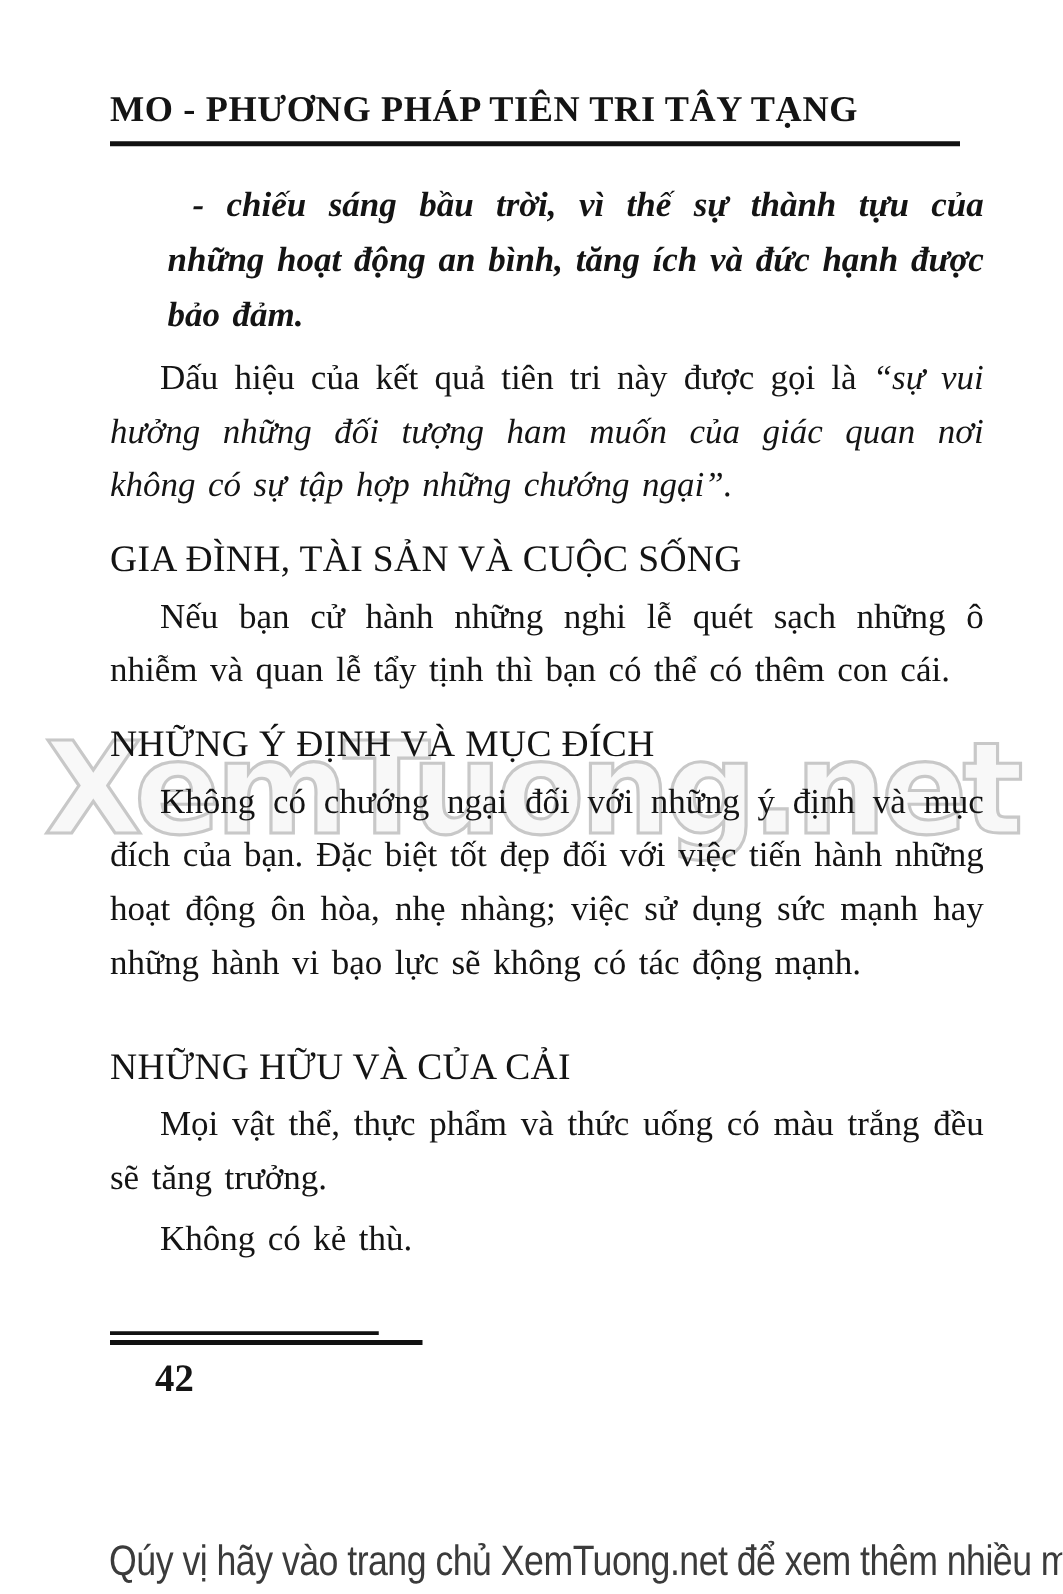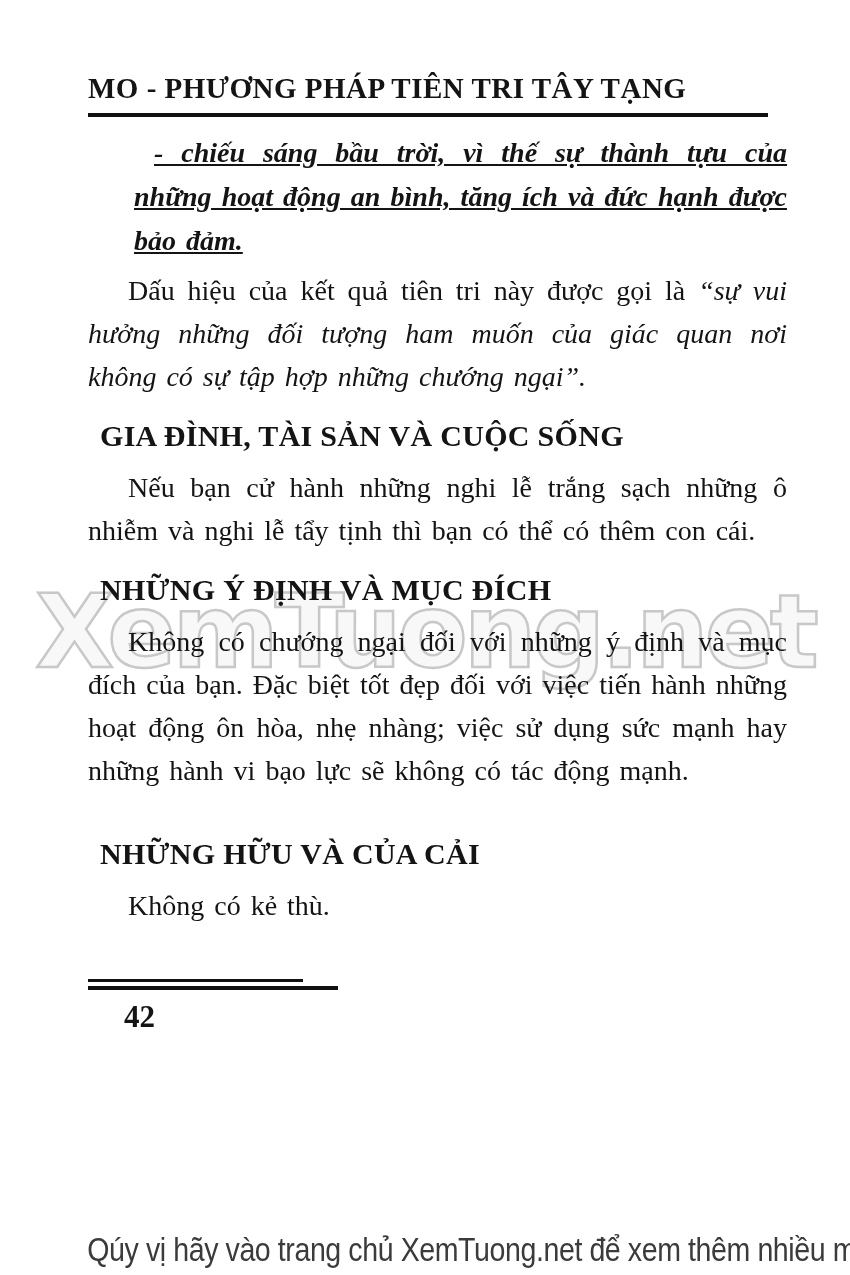--- a/index.html
+++ b/index.html
@@ -24,47 +24,46 @@
     line-height:36px;
     white-space:nowrap;
   }
   .head-rule{
     margin-top:7px;
     height:4px;
     background:#111111;
     width:680px;
   }
   .quote-block{
-    margin-top:14px;
+    margin-top:26px;
     margin-left:46px;
     font-style:italic;
     font-weight:700;
     font-size:28px;
     line-height:44px;
     text-align:justify;
     text-indent:20px;
     word-spacing:3px;
-    text-decoration:underline;
   }
   .body-para{
     margin:0;
     margin-top:6px;
     font-weight:400;
     font-size:28px;
     line-height:43px;
     text-align:justify;
     text-indent:40px;
     word-spacing:3px;
   }
   .body-para .italic{font-style:italic;}
   h2.section-heading{
-    margin:12px;
+    margin:0;
     margin-top:18px;
     font-size:30px;
-    font-weight:700;
+    font-weight:400;
     line-height:36px;
     letter-spacing:0.3px;
     white-space:nowrap;
   }
   h2.mt-big{margin-top:44px;}
   h2.mt-med{margin-top:20px;}
   .footer-rules{margin-top:52px;}
   .footer-rules .fr1{width:215px;height:3px;background:#111111;}
   .footer-rules .fr2{width:250px;height:4px;background:#111111;margin-top:4px;}
   .page-number{
@@ -119,26 +118,27 @@
 
     <div class="running-head">MO - PHƯƠNG PHÁP TIÊN TRI TÂY TẠNG</div>
 
     <div class="head-rule"></div>
 
     <div class="quote-block">- chiếu sáng bầu trời, vì thế sự thành tựu của những hoạt động an bình, tăng ích và đức hạnh được bảo đảm.</div>
 
     <p class="body-para"><span>Dấu hiệu của kết quả tiên tri này được gọi là </span><span class="italic">“sự vui hưởng những đối tượng ham muốn của giác quan nơi không có sự tập hợp những chướng ngại”.</span></p>
 
     <h2 class="section-heading mt-med">GIA ĐÌNH, TÀI SẢN VÀ CUỘC SỐNG</h2>
-    <p class="body-para">Nếu bạn cử hành những nghi lễ trắng sạch những ô nhiễm và nghi lễ tẩy tịnh thì bạn có thể có thêm con cái.</p>
+    <p class="body-para">Nếu bạn cử hành những nghi lễ quét sạch những ô nhiễm và quan lễ tẩy tịnh thì bạn có thể có thêm con cái.</p>
 
     <h2 class="section-heading mt-med">NHỮNG Ý ĐỊNH VÀ MỤC ĐÍCH</h2>
     <p class="body-para">Không có chướng ngại đối với những ý định và mục đích của bạn. Đặc biệt tốt đẹp đối với việc tiến hành những hoạt động ôn hòa, nhẹ nhàng; việc sử dụng sức mạnh hay những hành vi bạo lực sẽ không có tác động mạnh.</p>
 
     <h2 class="section-heading mt-big">NHỮNG HỮU VÀ CỦA CẢI</h2>
+    <p class="body-para">Mọi vật thể, thực phẩm và thức uống có màu trắng đều sẽ tăng trưởng.</p>
 
     <p class="body-para">Không có kẻ thù.</p>
 
     <div class="footer-rules">
       <div class="fr1"></div>
       <div class="fr2"></div>
     </div>
 
     <div class="page-number">42</div>
 

